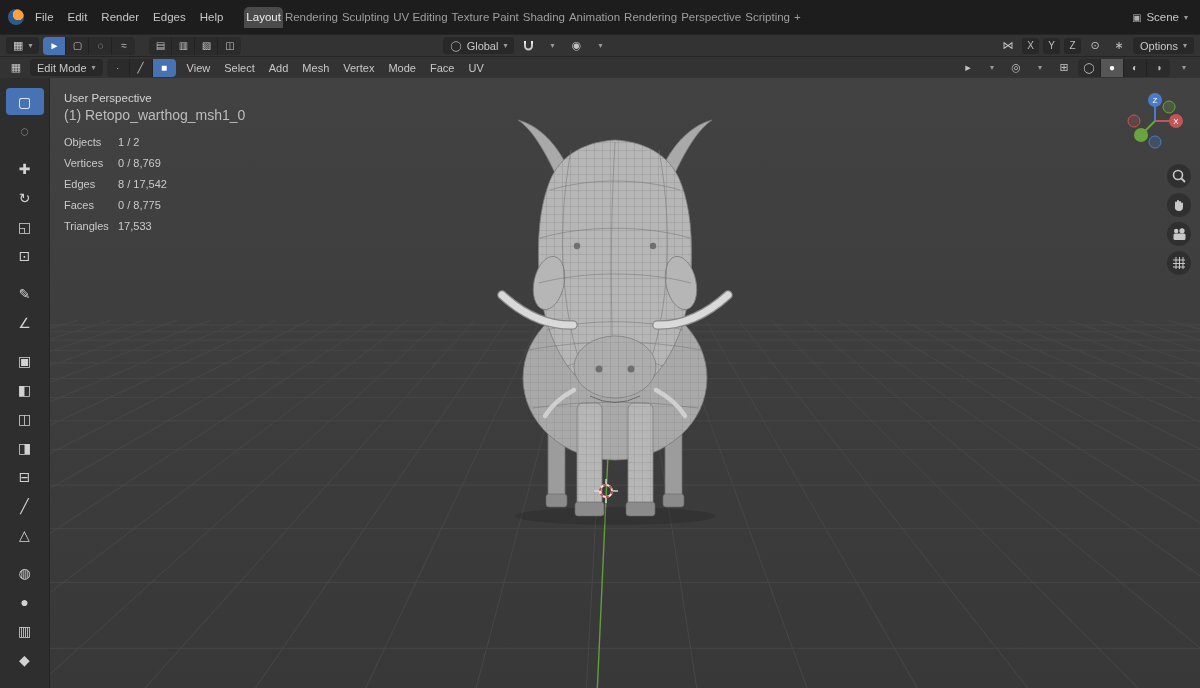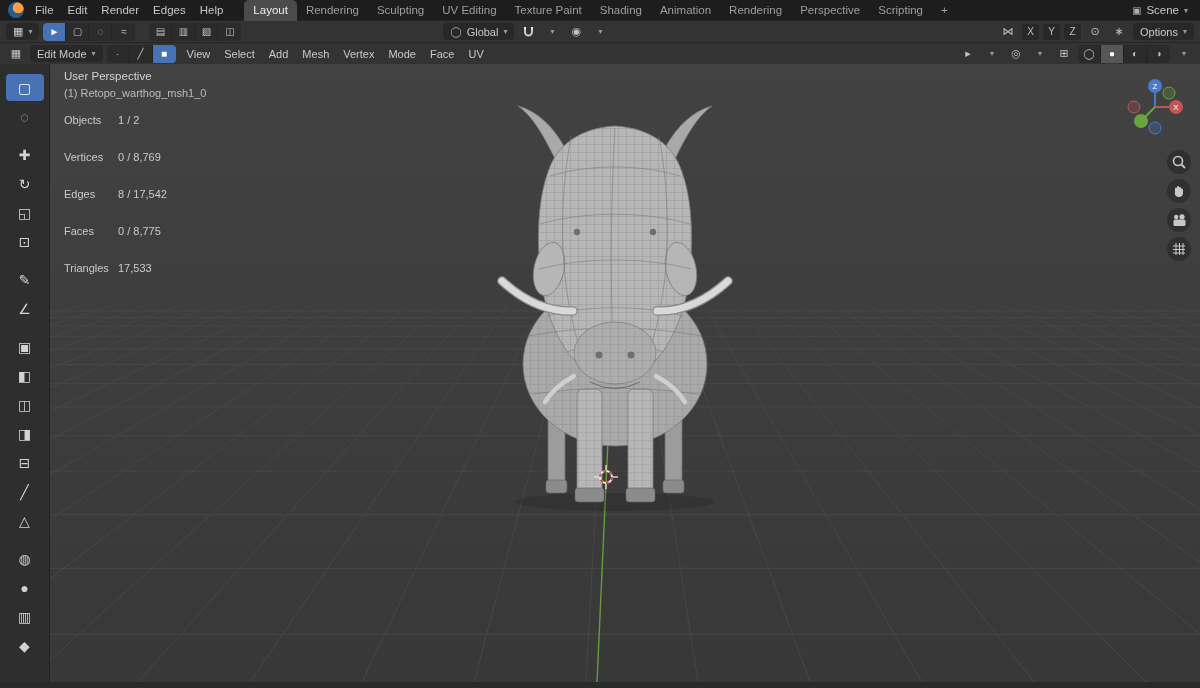--- a/index.html
+++ b/index.html
@@ -1,23 +1,23 @@
 <!DOCTYPE html>
 <html><head>
 <meta charset="utf-8">
 <style>
   *{box-sizing:border-box;margin:0;padding:0}
   html,body{width:1200px;height:688px;overflow:hidden}
   body{background:#2a2a2a;font-family:"Liberation Sans","DejaVu Sans",sans-serif;user-select:none}
   
-  .menubar{height:20px;background:#1d1d1d;display:flex;align-items:center;padding:0 8px;font-size:11.5px;color:#c6c6c6}
+  .menubar{height:34px;background:#1d1d1d;display:flex;align-items:center;padding:0 8px;font-size:11.5px;color:#c6c6c6}
   .logo{width:16px;height:16px;border-radius:50%;background:radial-gradient(circle at 64% 36%,#ff9f3e 0 36%,#2a5d8f 40% 100%);margin-right:4px;flex:none}
   .menu-item{padding:2px 7px;border-radius:3px;white-space:nowrap}
   .ws-tabs{display:flex;margin-left:14px;align-items:center}
-  .ws-tab{padding:4px 9px 5px;font-size:11.5px;color:#9e9e9e;border-radius:5px 5px 0 0;white-space:nowrap}
+  .ws-tab{padding:4px 2px 5px;font-size:11.5px;color:#9e9e9e;border-radius:5px 5px 0 0;white-space:nowrap}
   .ws-tab.active{background:#4b4b4b;color:#ededed}
   .scene-group{margin-left:auto;display:flex;align-items:center;gap:5px;color:#c6c6c6;padding-right:4px}
   .mini-ico{color:#b0b0b0;font-size:10px}
   .caret{font-size:8px;color:#9a9a9a}
   
   .hdr{height:22px;background:#333333;border-top:1px solid #252525;display:flex;align-items:center;padding:0 6px;font-size:11px;color:#c9c9c9;gap:4px}
   .pill{background:#282828;border-radius:4px;padding:2px 7px;display:flex;align-items:center;gap:5px;white-space:nowrap;height:17px}
   .seg{display:flex;background:#2b2b2b;border-radius:4px;overflow:hidden;height:18px}
   .seg>div{width:23px;display:flex;align-items:center;justify-content:center;color:#c2c2c2;font-size:10px;border-right:1px solid #222}
   .seg>div:last-child{border-right:0}
@@ -29,23 +29,23 @@
   .gap6{width:6px}
   .orient{margin-left:198px}
   
   #main{display:flex;height:618px}
   #tools{width:50px;background:#2e2e2e;border-right:1px solid #242424;display:flex;flex-direction:column;align-items:center;padding-top:10px;gap:2px;flex:none}
   .tool-btn{width:38px;height:27px;border-radius:4px;display:flex;align-items:center;justify-content:center;color:#d2d2d2;font-size:14px;flex:none}
   .tool-btn.active{background:#4772b3;color:#fff}
   .tool-sep{height:7px;flex:none}
   #viewport{position:relative;flex:1;background:linear-gradient(#424242,#383838);overflow:hidden}
   #scene{position:absolute;left:0;top:0}
-  .vp-info{position:absolute;left:14px;top:4px;font-size:11.5px;color:#d4d4d4;line-height:17px;z-index:3}
-  .vp-obj{color:#bdbdbd;font-size:11px}
-  .stats{margin-top:10px;display:grid;grid-template-columns:54px auto;row-gap:20px;font-size:11px;color:#cacaca}
+  .vp-info{position:absolute;left:14px;top:12px;font-size:11.5px;color:#d4d4d4;line-height:17px;z-index:3}
+  .vp-obj{color:#bdbdbd;font-size:14px}
+  .stats{margin-top:10px;display:grid;grid-template-columns:54px auto;row-gap:4px;font-size:11px;color:#cacaca}
   #gizmo{position:absolute;right:10px;top:8px;z-index:3}
   .vp-side{position:absolute;right:9px;top:86px;display:flex;flex-direction:column;gap:5px;z-index:3}
   .vpbtn{width:24px;height:24px;border-radius:12px;background:rgba(28,28,28,.45);display:flex;align-items:center;justify-content:center}
   
   .mesh{fill:#b6b6b6;stroke:#7d7d7d;stroke-width:.8}
   .mesh-mid{fill:#a9a9a9;stroke:#787878;stroke-width:.8}
   .mesh-dark{fill:#9c9c9c;stroke:#6f6f6f;stroke-width:.8}
   .mesh-snout{fill:#adadad;stroke:#808080;stroke-width:.8}
   .hoof{fill:#8b8b8b;stroke:#666;stroke-width:.6}
   .tusk-outline{fill:none;stroke:#8a8a8a;stroke-width:9.5;stroke-linecap:round}

